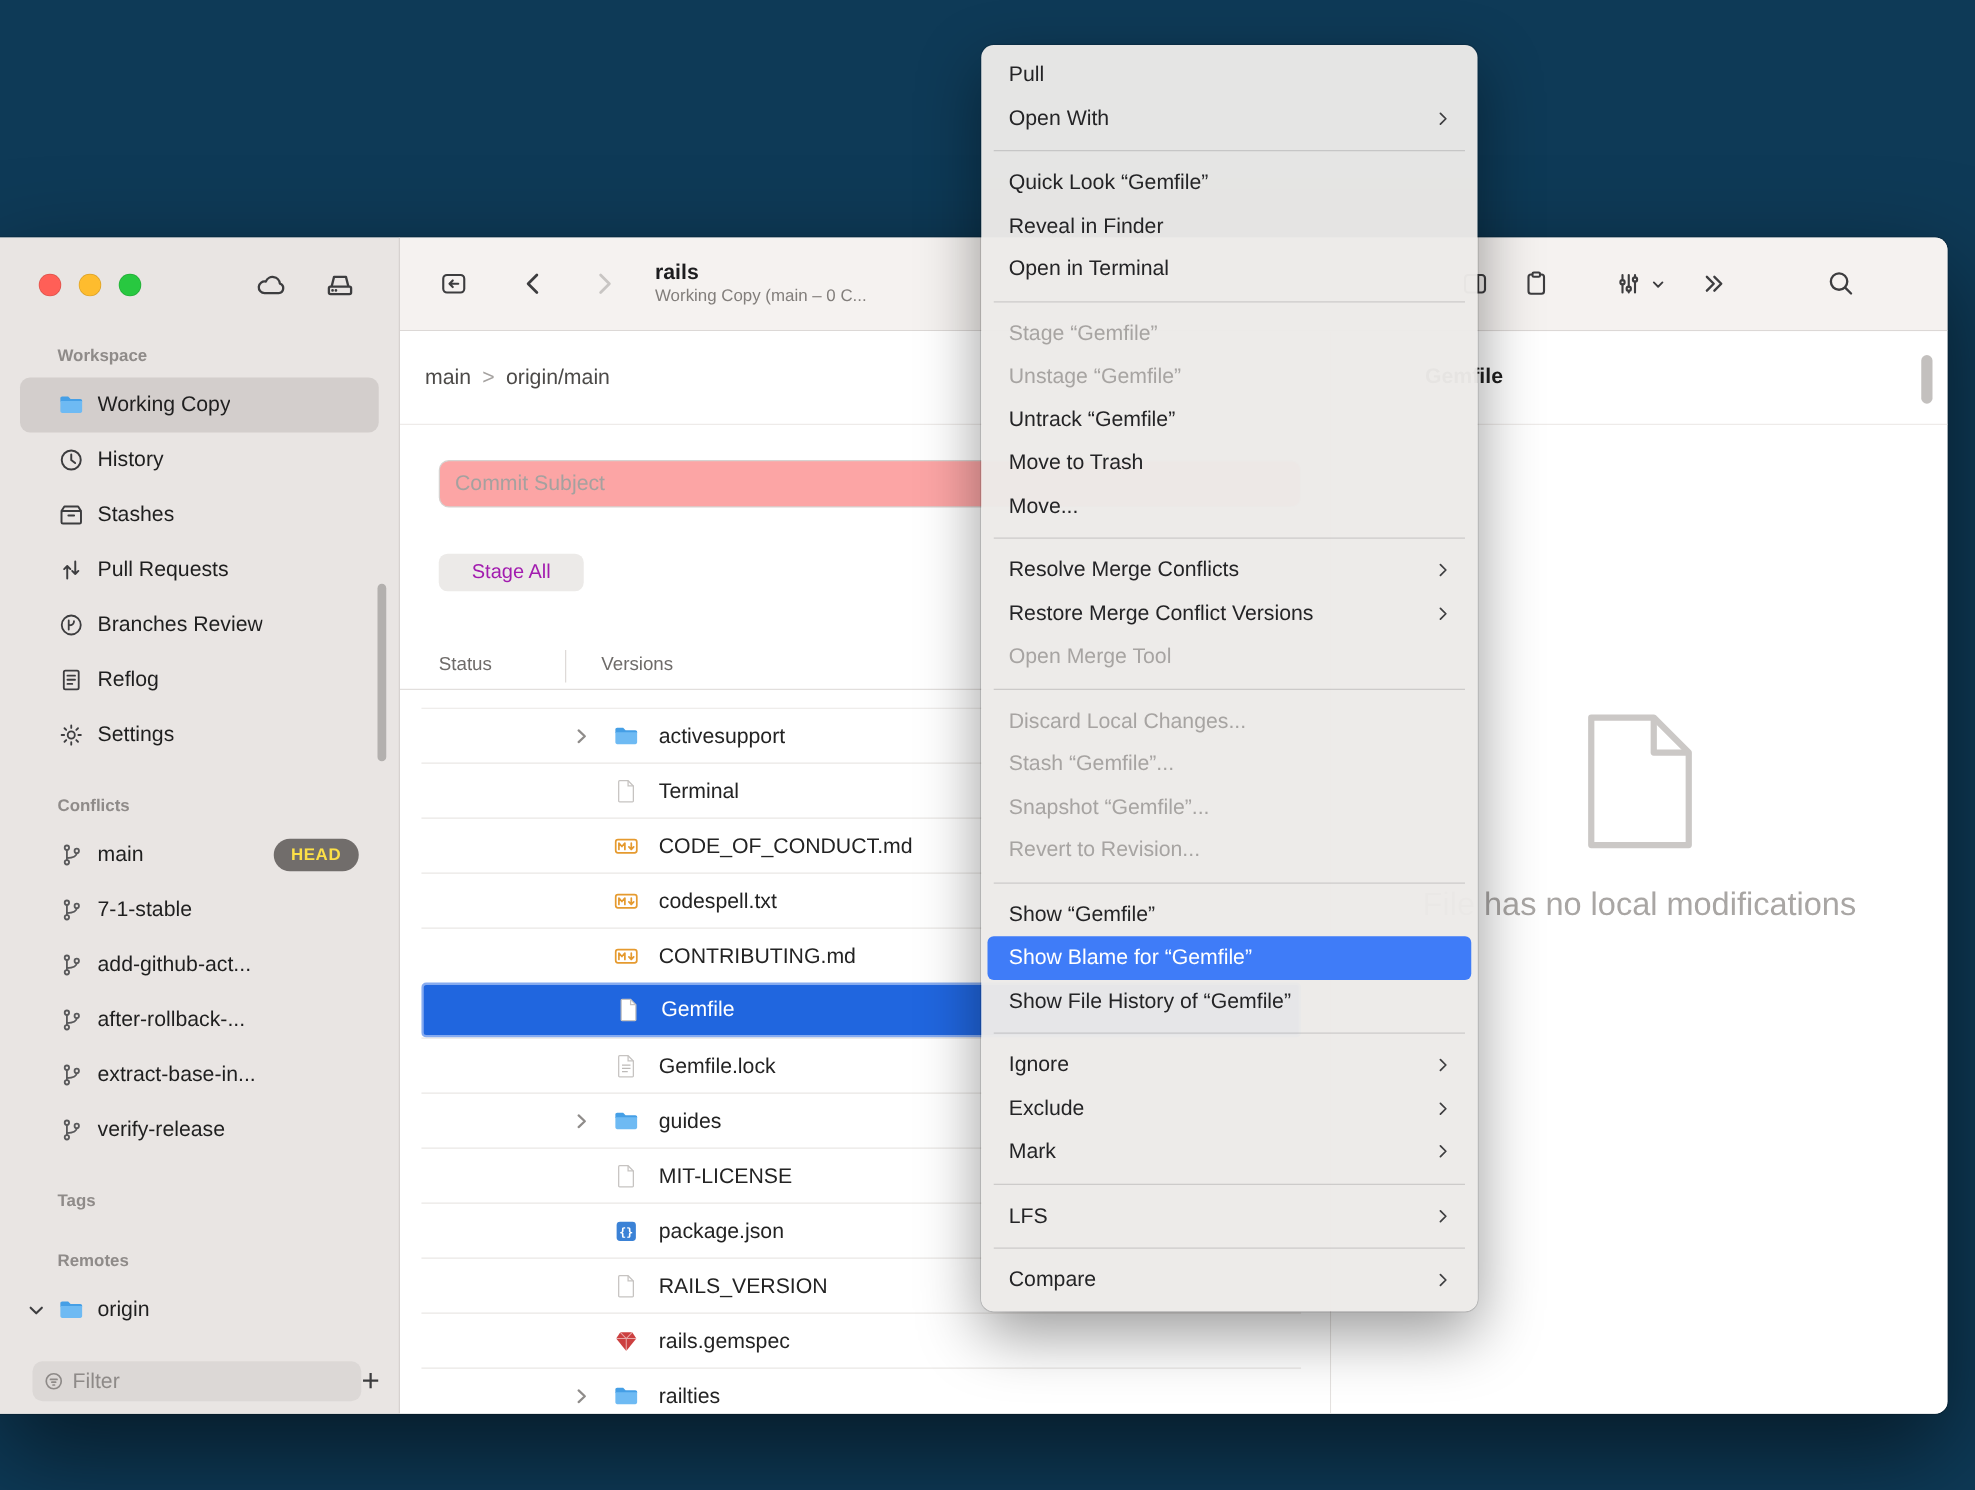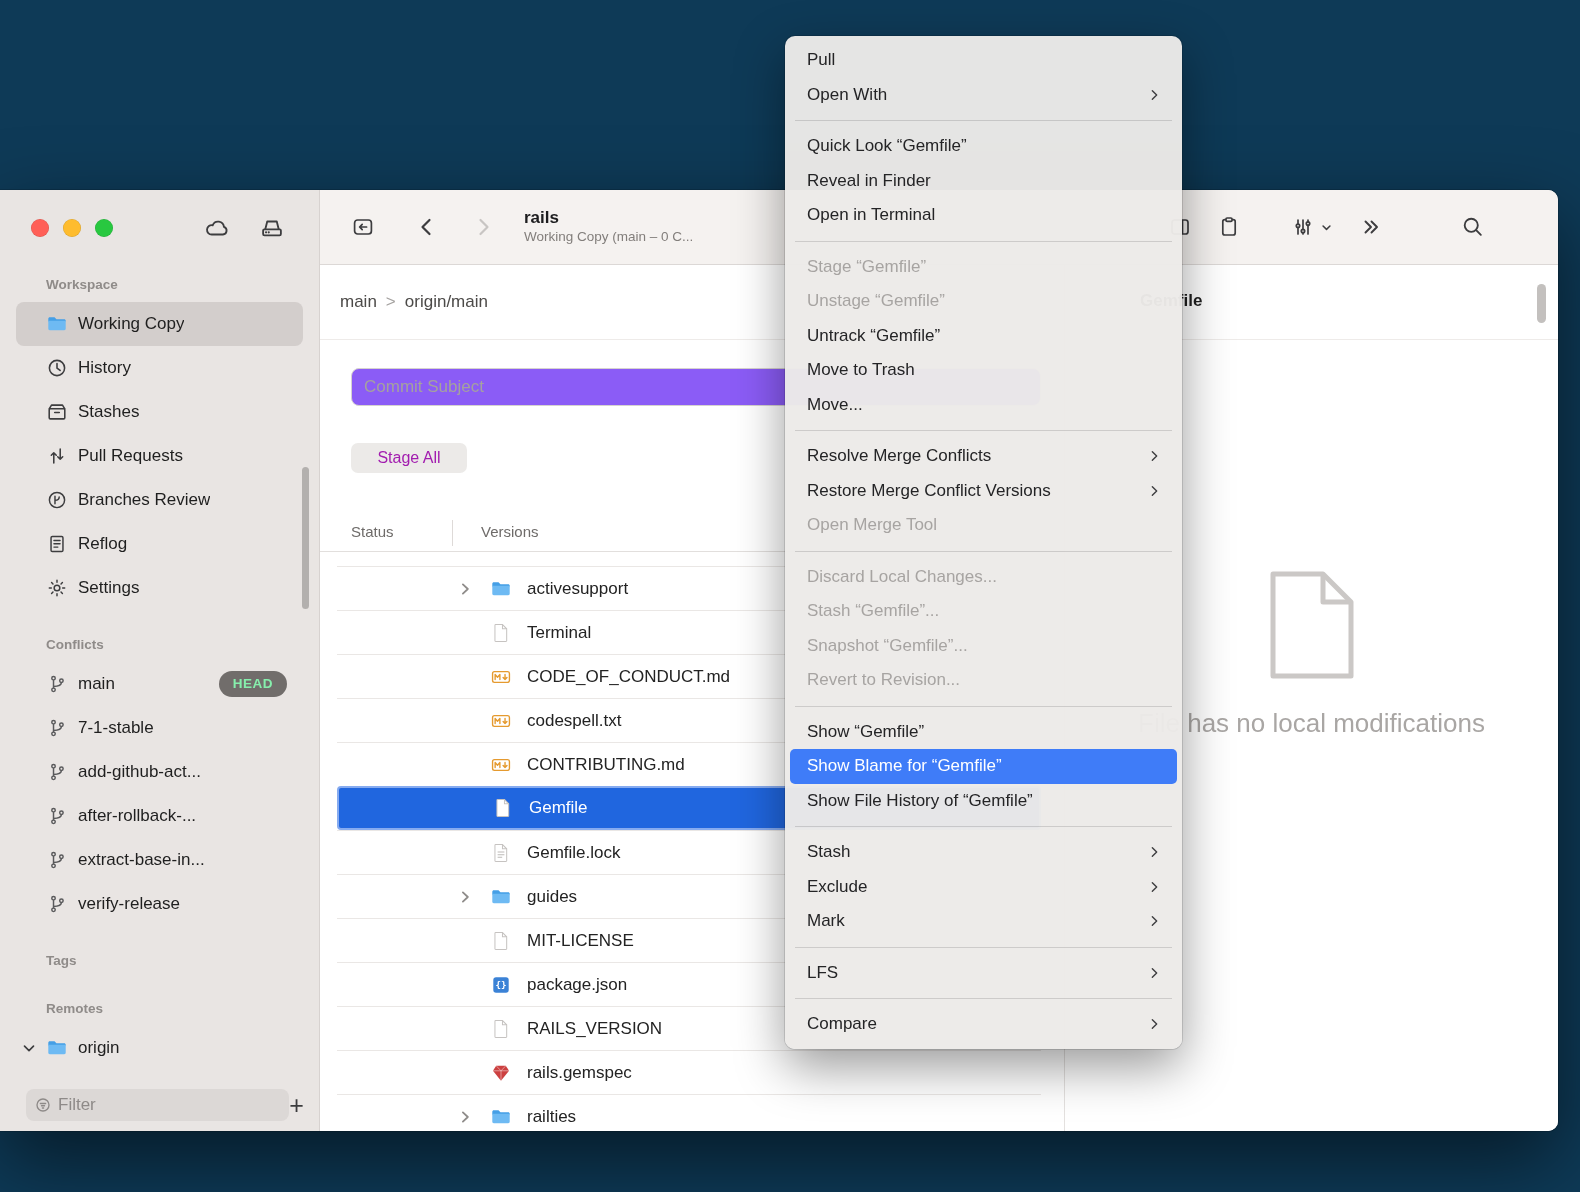--- a/index.html
+++ b/index.html
@@ -42,21 +42,21 @@
     display:flex; align-items:center; gap:10px; border-radius:8px;
     font-size:17px; color:#1f1f1f; cursor:default;
   }
   .sb-item.selected { background:var(--sidebar-selected-bg,#d3cecc); }
   .sb-chevron { position:absolute; left:4px; top:13px; width:18px; height:18px; }
   .sb-icon { width:22px; height:22px; flex:0 0 22px; }
   .sb-label { white-space:nowrap; overflow:hidden; text-overflow:ellipsis; }
   .sb-badge {
     margin-left:auto; height:26px; line-height:26px; padding:0 14px;
     border-radius:13px; background:var(--head-badge-bg,#716d6b);
-    color:#86efac; font-size:13.5px; font-weight:700; letter-spacing:.5px;
+    color:#fde047; font-size:13.5px; font-weight:700; letter-spacing:.5px;
   }
   .sb-scrollbar {
     position:absolute; right:10px; top:277px; width:7px; height:142px;
     border-radius:3.5px; background:#b3b0ae;
   }
   .sb-filter { position:absolute; left:26px; right:15px; bottom:10px; height:32px; display:flex; align-items:center; }
   .filter-field {
     flex:0 0 242px; height:32px; background:#dcd8d6; border-radius:8px;
     display:flex; align-items:center; padding:0 10px 0 8px;
   }
@@ -100,21 +100,21 @@
   .breadcrumb {
     position:absolute; top:0; left:0; right:0; height:75px;
     display:flex; align-items:center; padding-left:20px; gap:9px;
     border-bottom:1px solid #eeebe9; background:#fff;
     font-size:17px; color:#4c4a48;
   }
   .crumb-sep { color:#a5a2a0; }
   .commit-subject {
     position:absolute; top:103px; left:31px; right:23px; height:38px;
     border:1px solid #d6d2d0; border-radius:8px; padding:0 12px;
-    font-size:17px; color:#222; outline:none; background:#8b5cf6;
+    font-size:17px; color:#222; outline:none; background:#fca5a5;
     font-family:"Liberation Sans","DejaVu Sans",sans-serif;
   }
   .commit-subject::placeholder { color:#a5a19f; }
   .stage-all {
     position:absolute; top:178px; left:31px; width:116px; height:30px;
     border:none; border-radius:7px; background:#eceae8; color:#a21caf;
     font-size:16px; cursor:default;
     font-family:"Liberation Sans","DejaVu Sans",sans-serif;
   }
   .table-head { position:absolute; top:249px; left:0; right:0; height:38px; border-bottom:1px solid #e2dfdd; }
@@ -754,21 +754,21 @@
     <span class="menu-label">Show Blame for “Gemfile”</span>
 
   </div>
 
   <div class="menu-item">
     <span class="menu-label">Show File History of “Gemfile”</span>
 
   </div>
 <div class="menu-sep"></div>
   <div class="menu-item">
-    <span class="menu-label">Stash</span>
+    <span class="menu-label">Ignore</span>
     <span class="submenu-arrow">
         <svg viewBox="0 0 24 24" fill="none" stroke="currentColor" stroke-width="2.1" stroke-linecap="round" stroke-linejoin="round">
           <path d="M9.5 5.5l6.5 6.5-6.5 6.5"></path>
         </svg>
       </span>
   </div>
 
   <div class="menu-item">
     <span class="menu-label">Exclude</span>
     <span class="submenu-arrow">

